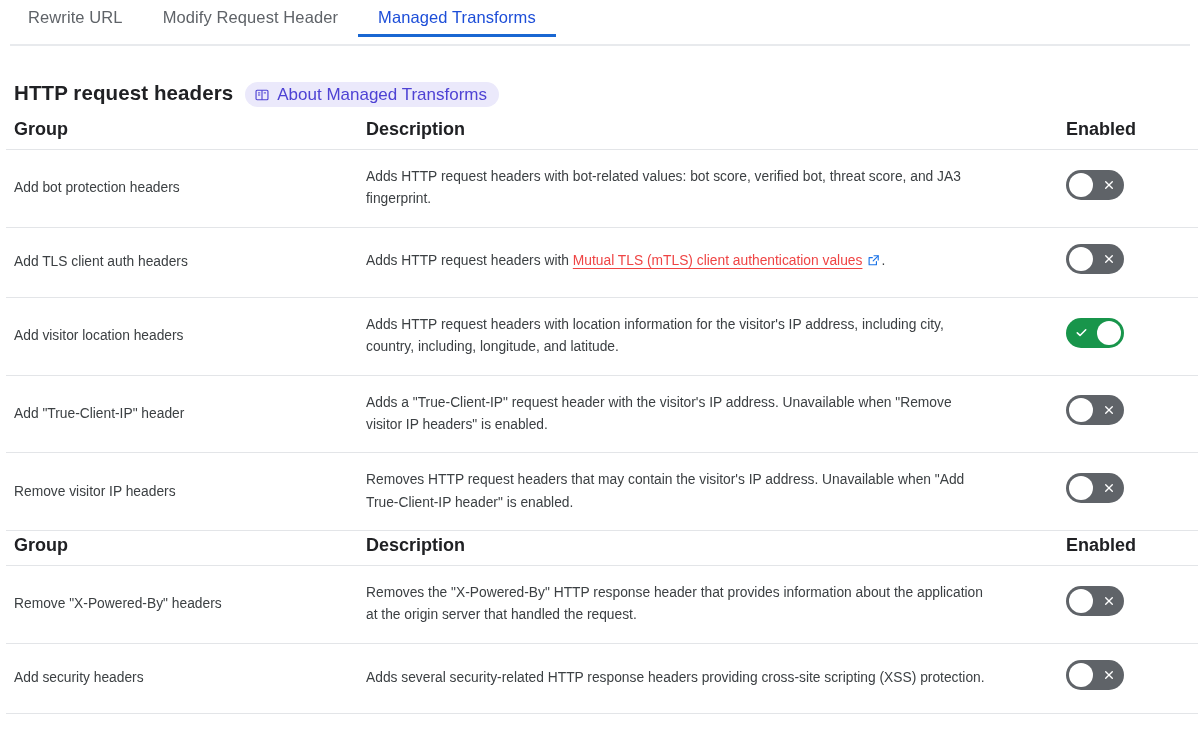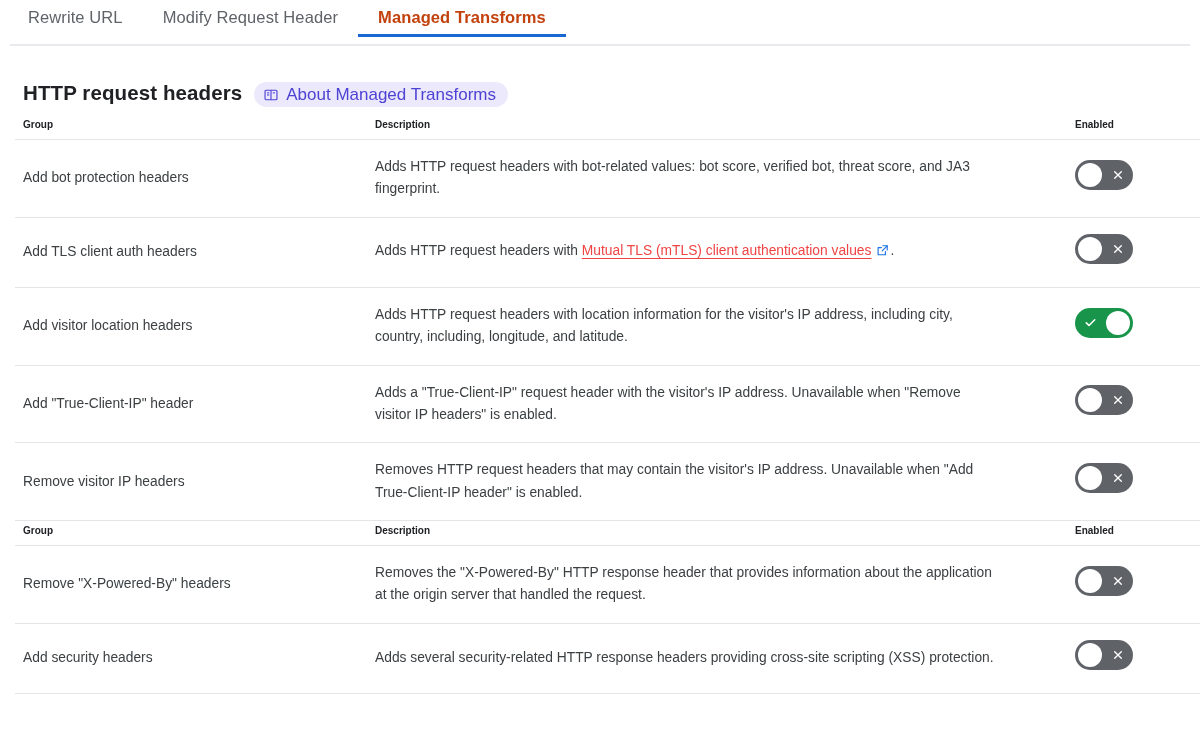--- a/index.html
+++ b/index.html
@@ -27,31 +27,31 @@
     display: flex;
     align-items: center;
     padding: 0 20px;
     font-size: 16.5px;
     color: #5f6368;
     letter-spacing: 0.1px;
     white-space: nowrap;
     cursor: pointer;
   }
   .tab:first-child { padding-left: 18px; }
-  .tab.active { color: #c2410c; font-weight: 700; }
+  .tab.active { color: #1d4ed8; font-weight: 400; }
   .tab.active::after {
     content: "";
     position: absolute;
     left: 0; right: 0; bottom: -2px;
     height: 3px;
     background: var(--accent, #1967d2);
   }
 
   
-  .section { margin: 0 15px; }
+  .section { margin: 0 6px; }
   .section-head {
     display: flex;
     align-items: center;
     gap: 12px;
     padding-top: 34px;
     padding-bottom: 10px;
     padding-left: 8px;
   }
   .section-title {
     font-size: 20.5px;
@@ -72,21 +72,21 @@
     cursor: pointer;
     position: relative;
     top: 2px;
   }
   .badge svg { display: block; }
 
   
   table.mt { width: 100%; border-collapse: collapse; table-layout: fixed; }
   table.mt th {
     text-align: left;
-    font-size: 10px;
+    font-size: 18px;
     font-weight: 700;
     color: #202124;
     padding: 4px 0 9px 0;
     border-bottom: 1px solid #e3e5e8;
     vertical-align: bottom;
   }
   table.mt td {
     border-bottom: 1px solid #e3e5e8;
     vertical-align: middle;
     padding: 16px 0;

